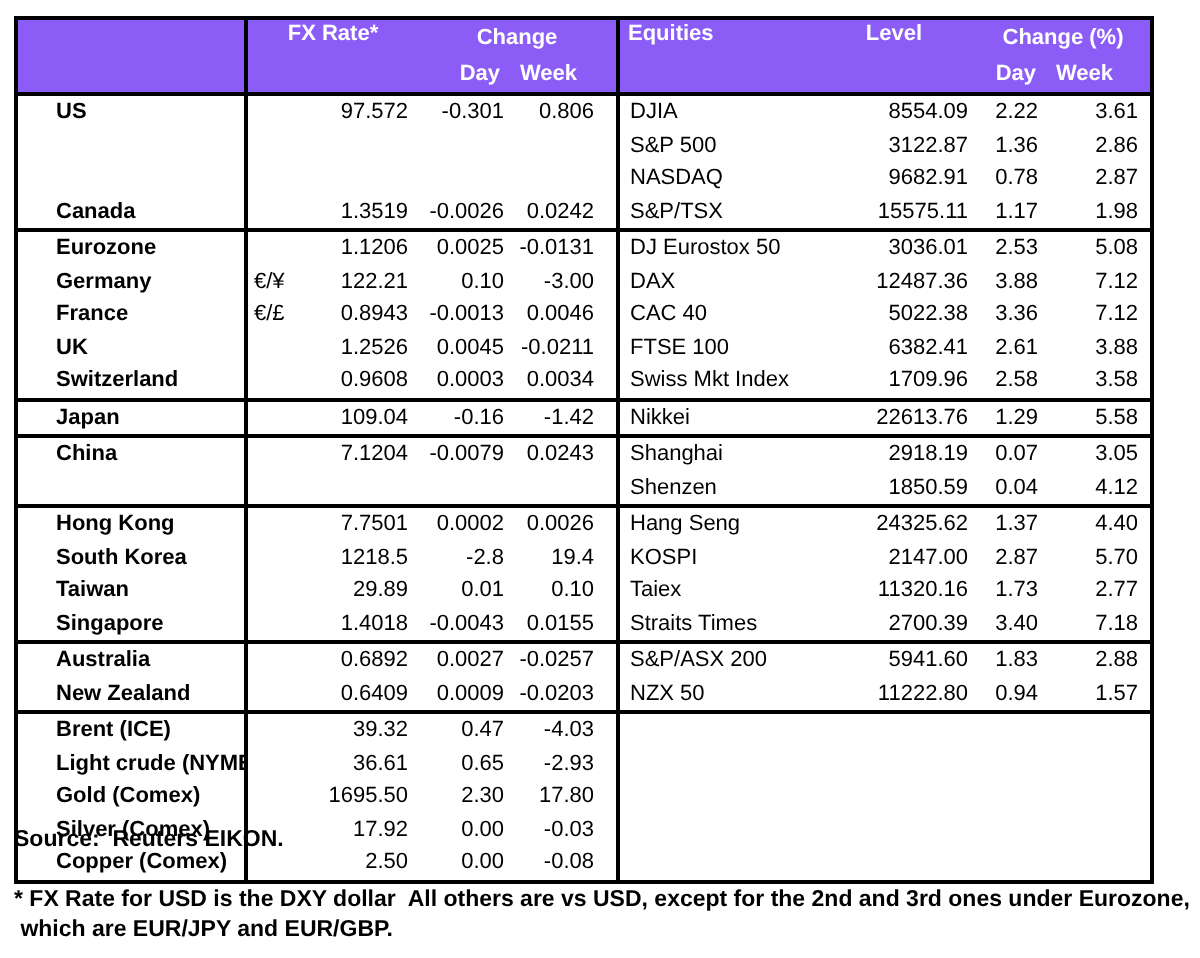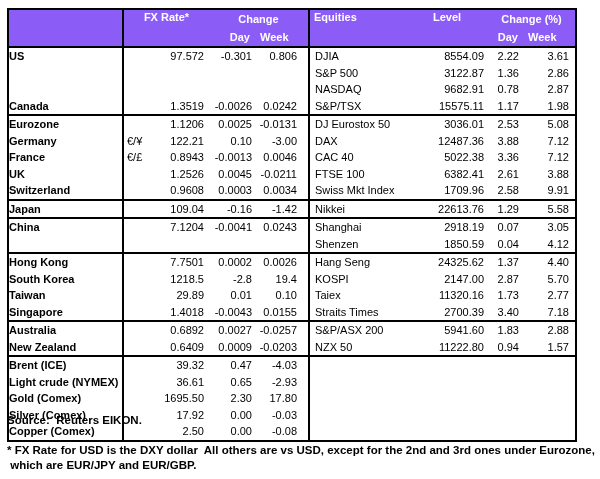--- a/index.html
+++ b/index.html
@@ -36,21 +36,21 @@
   th.blank{}
   th.hspan{vertical-align:top;text-align:center;}
   th.hleft{vertical-align:top;text-align:left;}
   th.hright{text-align:right;}
   th.hcenter{text-align:center;}
   .hb{border-bottom:2px solid #000;}
   
   .vline-left{border-left:2px solid #000;}
   
   tr.sec td{border-top:2px solid #000;}
-  td.lbl{font-weight:bold;text-align:left;padding-left:0;}
+  td.lbl{font-weight:bold;text-align:left;padding-left:19px;}
   td.lbl.ind{}
   td.sym{text-align:left;padding-left:3px;}
   td.num{text-align:right;}
   td.fx{padding-right:5px;}
   td.day{padding-right:4px;}
   td.week{padding-right:11px;}
   td.eqlbl{text-align:left;padding-left:5px;}
   td.level{padding-right:4px;}
   td.eqday{padding-right:5px;}
   td.eqweek{padding-right:6px;}
@@ -187,38 +187,38 @@
   </tr>
       <tr>
     <td class="lbl">Switzerland</td>
     <td class="sym vline-left"></td>
     <td class="num fx">0.9608</td>
     <td class="num day">0.0003</td>
     <td class="num week">0.0034</td>
     <td class="eqlbl vline-left">Swiss Mkt Index</td>
     <td class="num level">1709.96</td>
     <td class="num eqday">2.58</td>
-    <td class="num eqweek">9.91</td>
+    <td class="num eqweek">3.58</td>
   </tr>
       <tr class="sec">
     <td class="lbl">Japan</td>
     <td class="sym vline-left"></td>
     <td class="num fx">109.04</td>
     <td class="num day">-0.16</td>
     <td class="num week">-1.42</td>
     <td class="eqlbl vline-left">Nikkei</td>
     <td class="num level">22613.76</td>
     <td class="num eqday">1.29</td>
     <td class="num eqweek">5.58</td>
   </tr>
       <tr class="sec">
     <td class="lbl">China</td>
     <td class="sym vline-left"></td>
     <td class="num fx">7.1204</td>
-    <td class="num day">-0.0041</td>
+    <td class="num day">-0.0079</td>
     <td class="num week">0.0243</td>
     <td class="eqlbl vline-left">Shanghai</td>
     <td class="num level">2918.19</td>
     <td class="num eqday">0.07</td>
     <td class="num eqweek">3.05</td>
   </tr>
       <tr>
     <td class="lbl"></td>
     <td class="sym vline-left"></td>
     <td class="num fx"></td>

